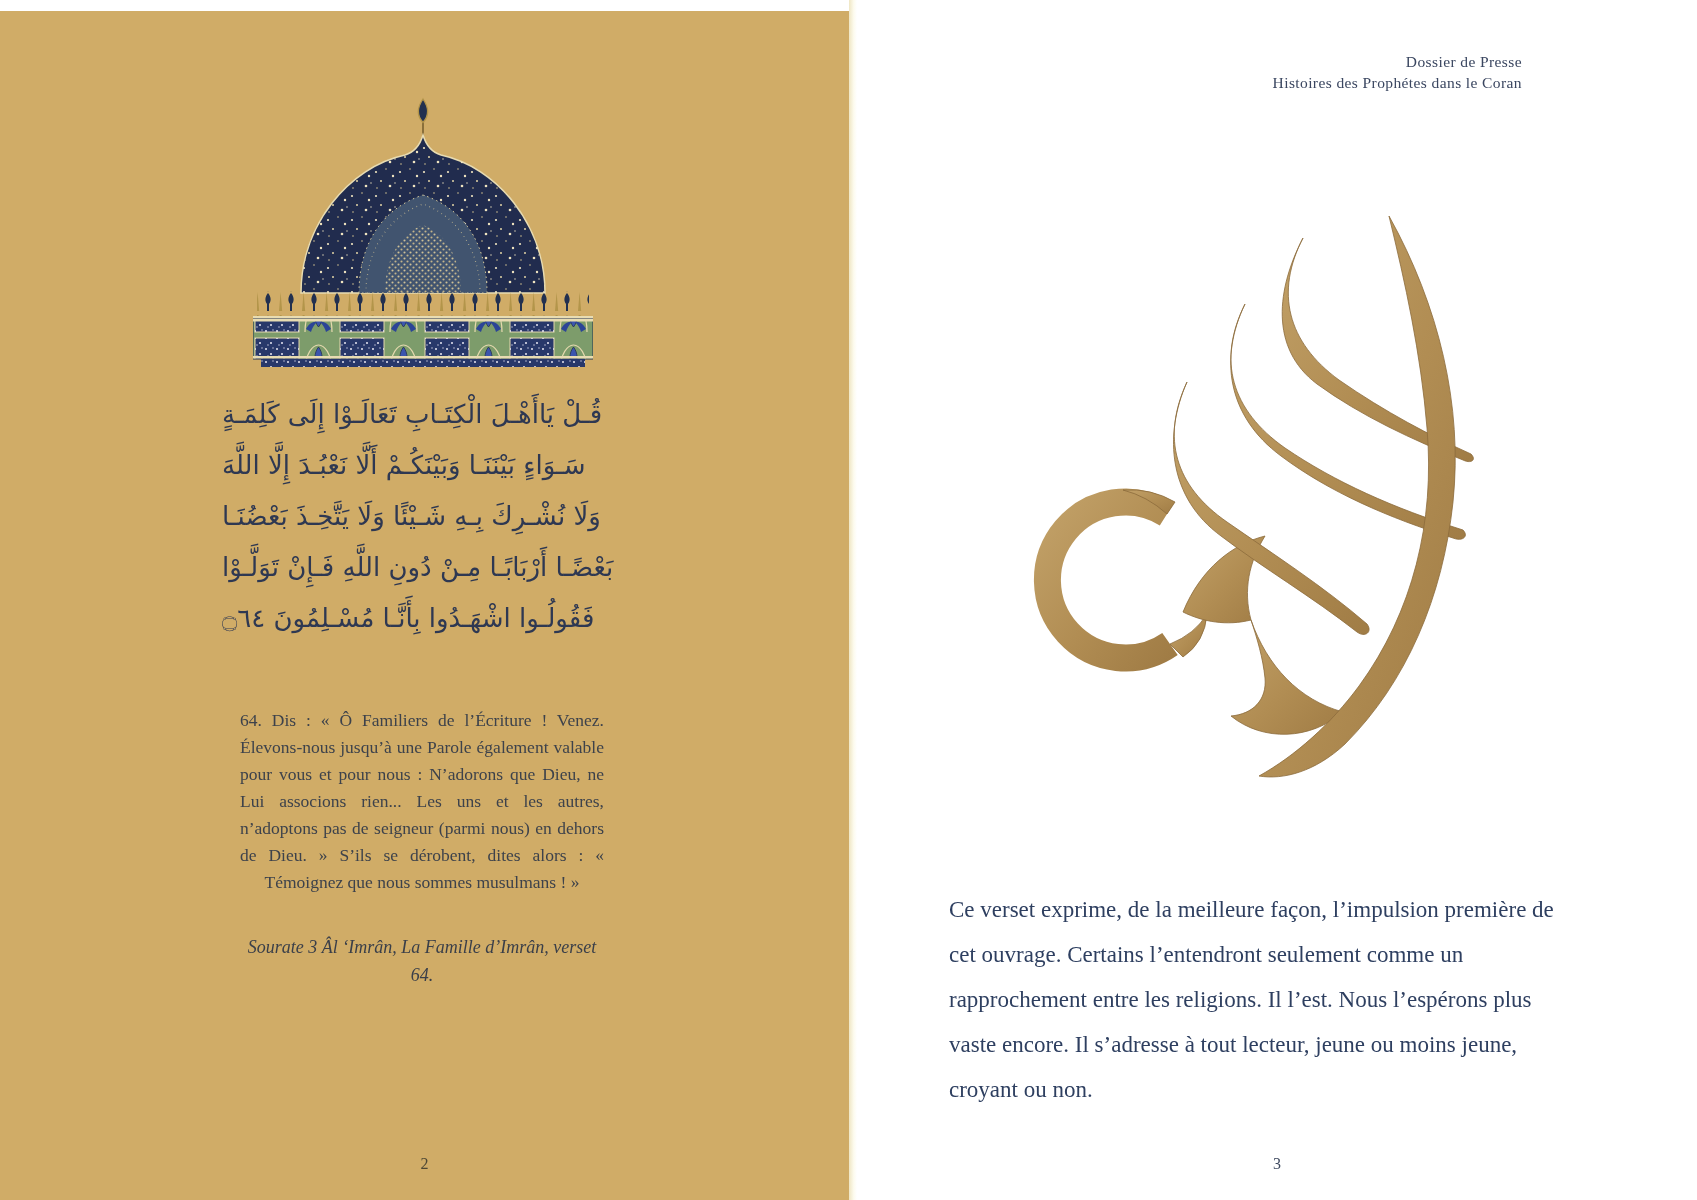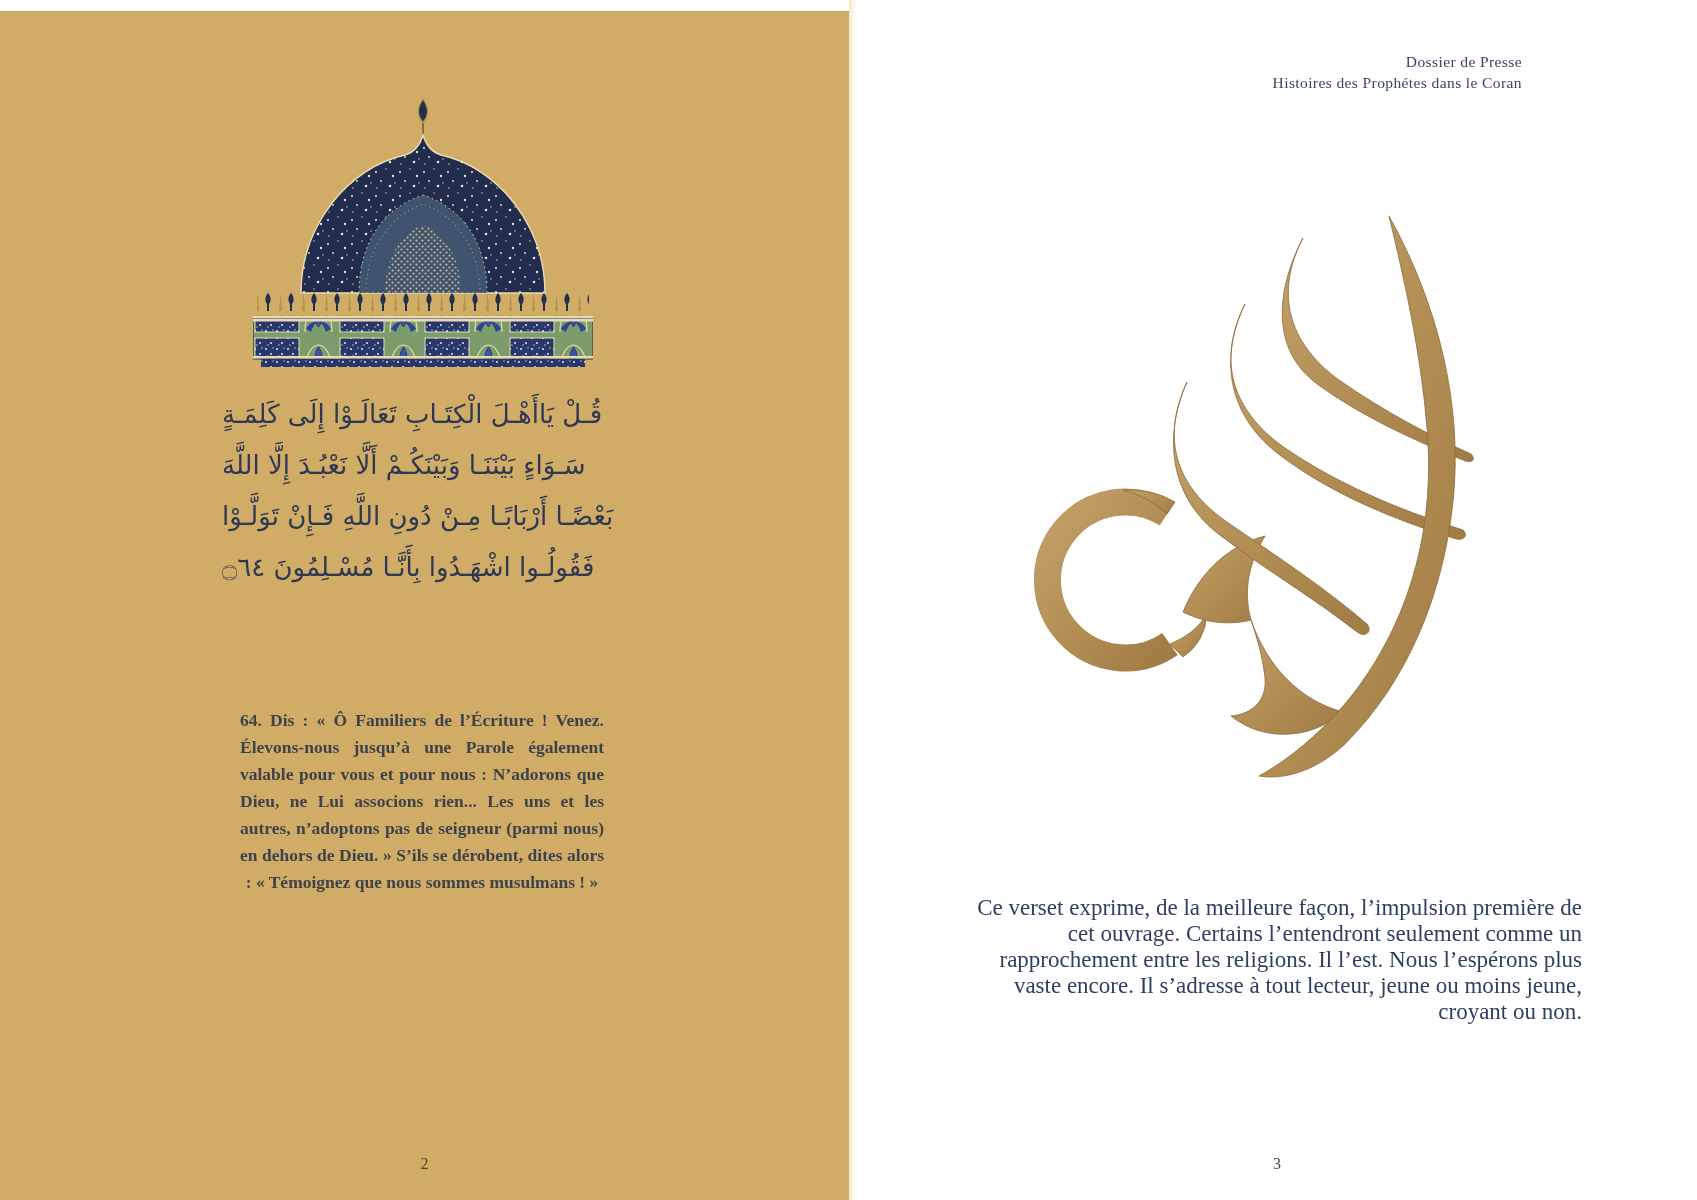--- a/index.html
+++ b/index.html
@@ -16,35 +16,35 @@
   .dome-svg{position:absolute;left:253px;top:84px;width:340px;height:272px;}
 
   .arabic-verse{position:absolute;left:222px;top:378px;width:406px;
       direction:rtl;text-align:left;color:#2e3852;
       font-family:"DejaVu Sans", sans-serif;font-size:26px;line-height:51px;}
   .sura-title{position:absolute;left:222px;top:644px;width:406px;
       direction:rtl;text-align:center;color:#2e3852;
       font-family:"DejaVu Sans", sans-serif;font-size:25px;line-height:40px;}
   .translation{position:absolute;left:240px;top:696px;width:364px;margin:0;
       color:#3d424b;font-size:17.5px;line-height:27px;
-      text-align:justify;text-align-last:center;font-weight:bold;}
+      text-align:justify;text-align-last:center;}
   .attribution{position:absolute;left:240px;top:922px;width:364px;margin:0;
       color:#3a3f49;font-size:18px;line-height:28px;font-style:italic;
       text-align:center;}
   .pagenum{position:absolute;top:1144px;width:100%;text-align:center;
       font-size:16px;}
   .pagenum-left{color:#4d4734;}
   .pagenum-right{color:#3f4a60;}
 
   
   .press-header{position:absolute;top:40px;right:175px;text-align:right;
       color:#3a4660;font-size:15.5px;line-height:21px;letter-spacing:0.4px;}
   .calli-svg{position:absolute;left:58px;top:185px;width:580px;height:600px;}
-  .intro{position:absolute;left:92px;top:876px;width:625px;margin:8px;
-      color:#2e3f60;font-size:23px;line-height:26px;text-align:right;}
+  .intro{position:absolute;left:92px;top:876px;width:625px;margin:0;
+      color:#2e3f60;font-size:23px;line-height:45px;text-align:left;}
 </style>
 </head>
 <body>
 
 <div class="spread">
 
   <div class="page page-left">
 
     <svg class="dome-svg" viewBox="0 0 340 272" aria-hidden="true">
       <defs>
@@ -106,27 +106,29 @@
       <rect x="0" y="224" width="340" height="2.5" fill="#e8dcb2"></rect>
       <rect x="0" y="261" width="340" height="2.5" fill="#e8dcb2"></rect>
 
       <rect x="8" y="264" width="324" height="8" fill="#28386a"></rect>
       <rect x="8" y="264" width="324" height="8" fill="url(#pwhitedots)"></rect>
     </svg>
 
     <div class="arabic-verse" dir="rtl">
       <div>قُـلْ يَاأَهْـلَ الْكِتَـابِ تَعَالَـوْا إِلَى كَلِمَـةٍ</div>
       <div>سَـوَاءٍ بَيْنَنَـا وَبَيْنَكُـمْ أَلَّا نَعْبُـدَ إِلَّا اللَّهَ</div>
+      <div>وَلَا نُشْـرِكَ بِـهِ شَـيْئًا وَلَا يَتَّخِـذَ بَعْضُنَـا</div>
       <div>بَعْضًـا أَرْبَابًـا مِـنْ دُونِ اللَّهِ فَـإِنْ تَوَلَّـوْا</div>
       <div>فَقُولُـوا اشْهَـدُوا بِأَنَّـا مُسْـلِمُونَ ۝٦٤</div>
     </div>
 
 
     <p class="translation">64. Dis : « Ô Familiers de l’Écriture ! Venez. Élevons-nous jusqu’à une Parole également valable pour vous et pour nous : N’adorons que Dieu, ne Lui associons rien... Les uns et les autres, n’adoptons pas de seigneur (parmi nous) en dehors de Dieu. » S’ils se dérobent, dites alors : « Témoignez que nous sommes musulmans ! »</p>
 
+    <p class="attribution">Sourate 3 Âl ‘Imrân, La Famille d’Imrân, verset 64.</p>
 
     <div class="pagenum pagenum-left">2</div>
   </div>
 
   <div class="gutter"></div>
 
   <div class="page page-right">
 
     <div class="press-header">
       <div>Dossier de Presse</div>

